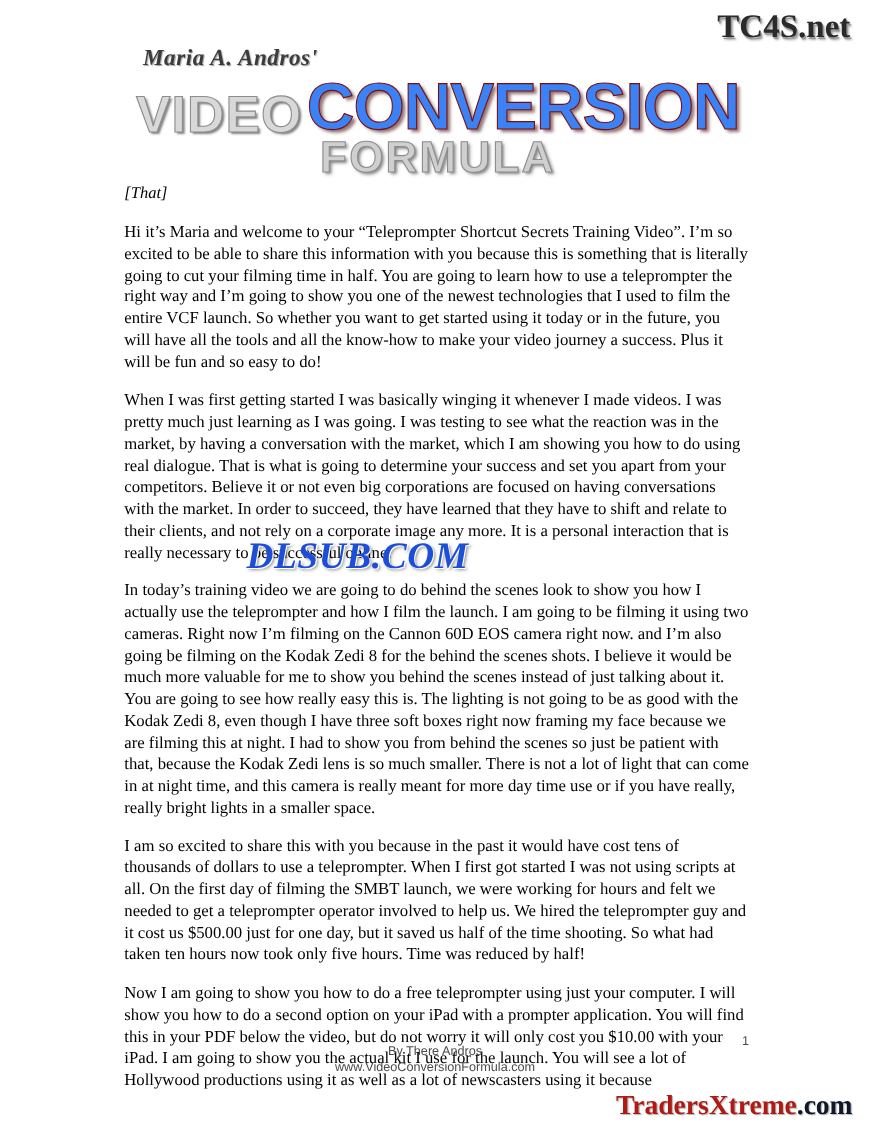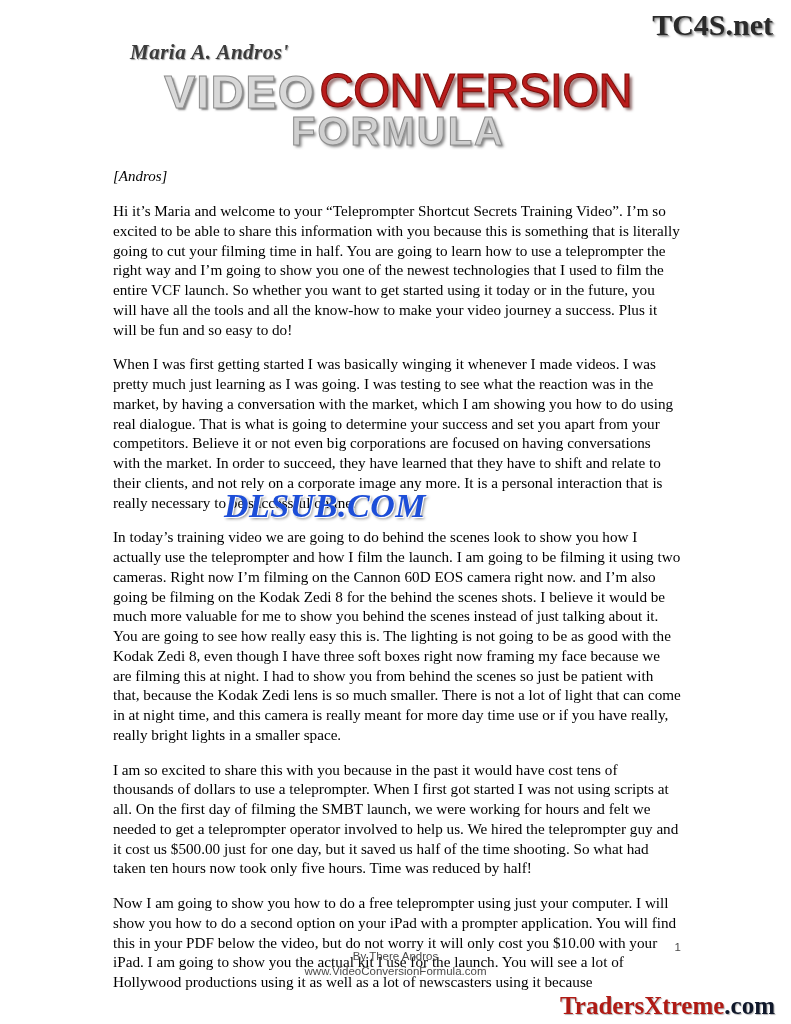--- a/index.html
+++ b/index.html
@@ -66,24 +66,24 @@
     font-weight: bold;
     font-size: 47px;
     letter-spacing: 1px;
     color: #d8d8d8;
     -webkit-text-stroke: 1px #8d8d8d;
     text-shadow: 2px 2px 2px rgba(90,90,90,0.75);
     vertical-align: bottom;
   }
   .logo-conversion {
     font-family: "Liberation Sans", sans-serif;
-    font-weight: normal;
-    font-size: 48px;
+    font-weight: bold;
+    font-size: 60px;
     letter-spacing: -1px;
-    color: #b91c1c;
+    color: #3b82f6;
     -webkit-text-stroke: 1px #7e0d08;
     text-shadow: 3px 3px 3px rgba(60,0,0,0.55);
     vertical-align: bottom;
     margin-left: 4px;
   }
   .logo-formula {
     margin-top: -6px;
     font-family: "Liberation Sans", sans-serif;
     font-weight: bold;
     font-size: 40px;
@@ -172,21 +172,21 @@
 
   <div class="logo-block">
     <div class="logo-author">Maria A. Andros'</div>
     <div class="logo-main">
       <span class="logo-video">VIDEO</span><span class="logo-conversion">CONVERSION</span>
     </div>
     <div class="logo-formula">FORMULA</div>
   </div>
 
   <div class="doc-body">
-    <p class="cue">[Andros]</p>
+    <p class="cue">[That]</p>
     <p class="para">Hi it’s Maria and welcome to your “Teleprompter Shortcut Secrets Training Video”.  I’m so excited to be able to share this information with you because this is something that is literally going to cut your filming time in half.  You are going to learn how to use a teleprompter the right way and I’m going to show you one of the newest technologies that I used to film the entire VCF launch.   So whether you want to get started using it today or in the future, you will have all the tools and all the know-how to make your video journey a success. Plus it will be fun and so easy to do!</p>
     <p class="para">When I was first getting started I was basically winging it whenever I made videos.  I was pretty much just learning as I was going.  I was testing to see what the reaction was in the market, by having a conversation with the market, which I am showing you how to do using real dialogue. That is what is going to determine your success and set you apart from your competitors.  Believe it or not even big corporations are focused on having conversations with the market.  In order to succeed, they have learned that they have to shift and relate to their clients, and not rely on a corporate image any more.  It is a personal interaction that is really necessary to be successful online.</p>
     <p class="para">In today’s training video we are going to do behind the scenes look to show you how I actually use the teleprompter and how I film the launch.  I am going to be filming it using two cameras.  Right now I’m filming on the Cannon 60D EOS camera right now. and I’m also going be filming on the Kodak Zedi 8 for the behind the scenes shots.  I believe it would be much more valuable for me to show you behind the scenes instead of just talking about it.  You are going to see how really easy this is.  The lighting is not going to be as good with the Kodak Zedi 8, even though I have three soft boxes right now framing my face because we are filming this at night.  I had to show you from behind the scenes so just be patient with that, because the Kodak Zedi lens is so much smaller. There is not a lot of light that can come in at night time, and this camera is really meant for more day time use or if you have really, really bright lights in a smaller space.</p>
     <p class="para">I am so excited to share this with you because in the past it would have cost tens of thousands of dollars to use a teleprompter.  When I first got started I was not using scripts at all.  On the first day of filming the SMBT launch, we were working for hours and felt we needed to get a teleprompter operator involved to help us.  We hired the teleprompter guy and it cost us $500.00 just for one day, but it saved us half of the time shooting.  So what had taken ten hours now took only five hours.  Time was reduced by half!</p>
     <p class="para">Now I am going to show you how to do a free teleprompter using just your computer.  I will show you how to do a second option on your iPad with a prompter application.  You will find this in your PDF below the video, but do not worry it will only cost you $10.00 with your iPad.  I am going to show you the actual kit I use for the launch. You will see a lot of Hollywood productions using it as well as a lot of newscasters using it because</p>
   </div>
 
   <div class="center-watermark">DLSUB.COM</div>
 
   <div class="footer">

